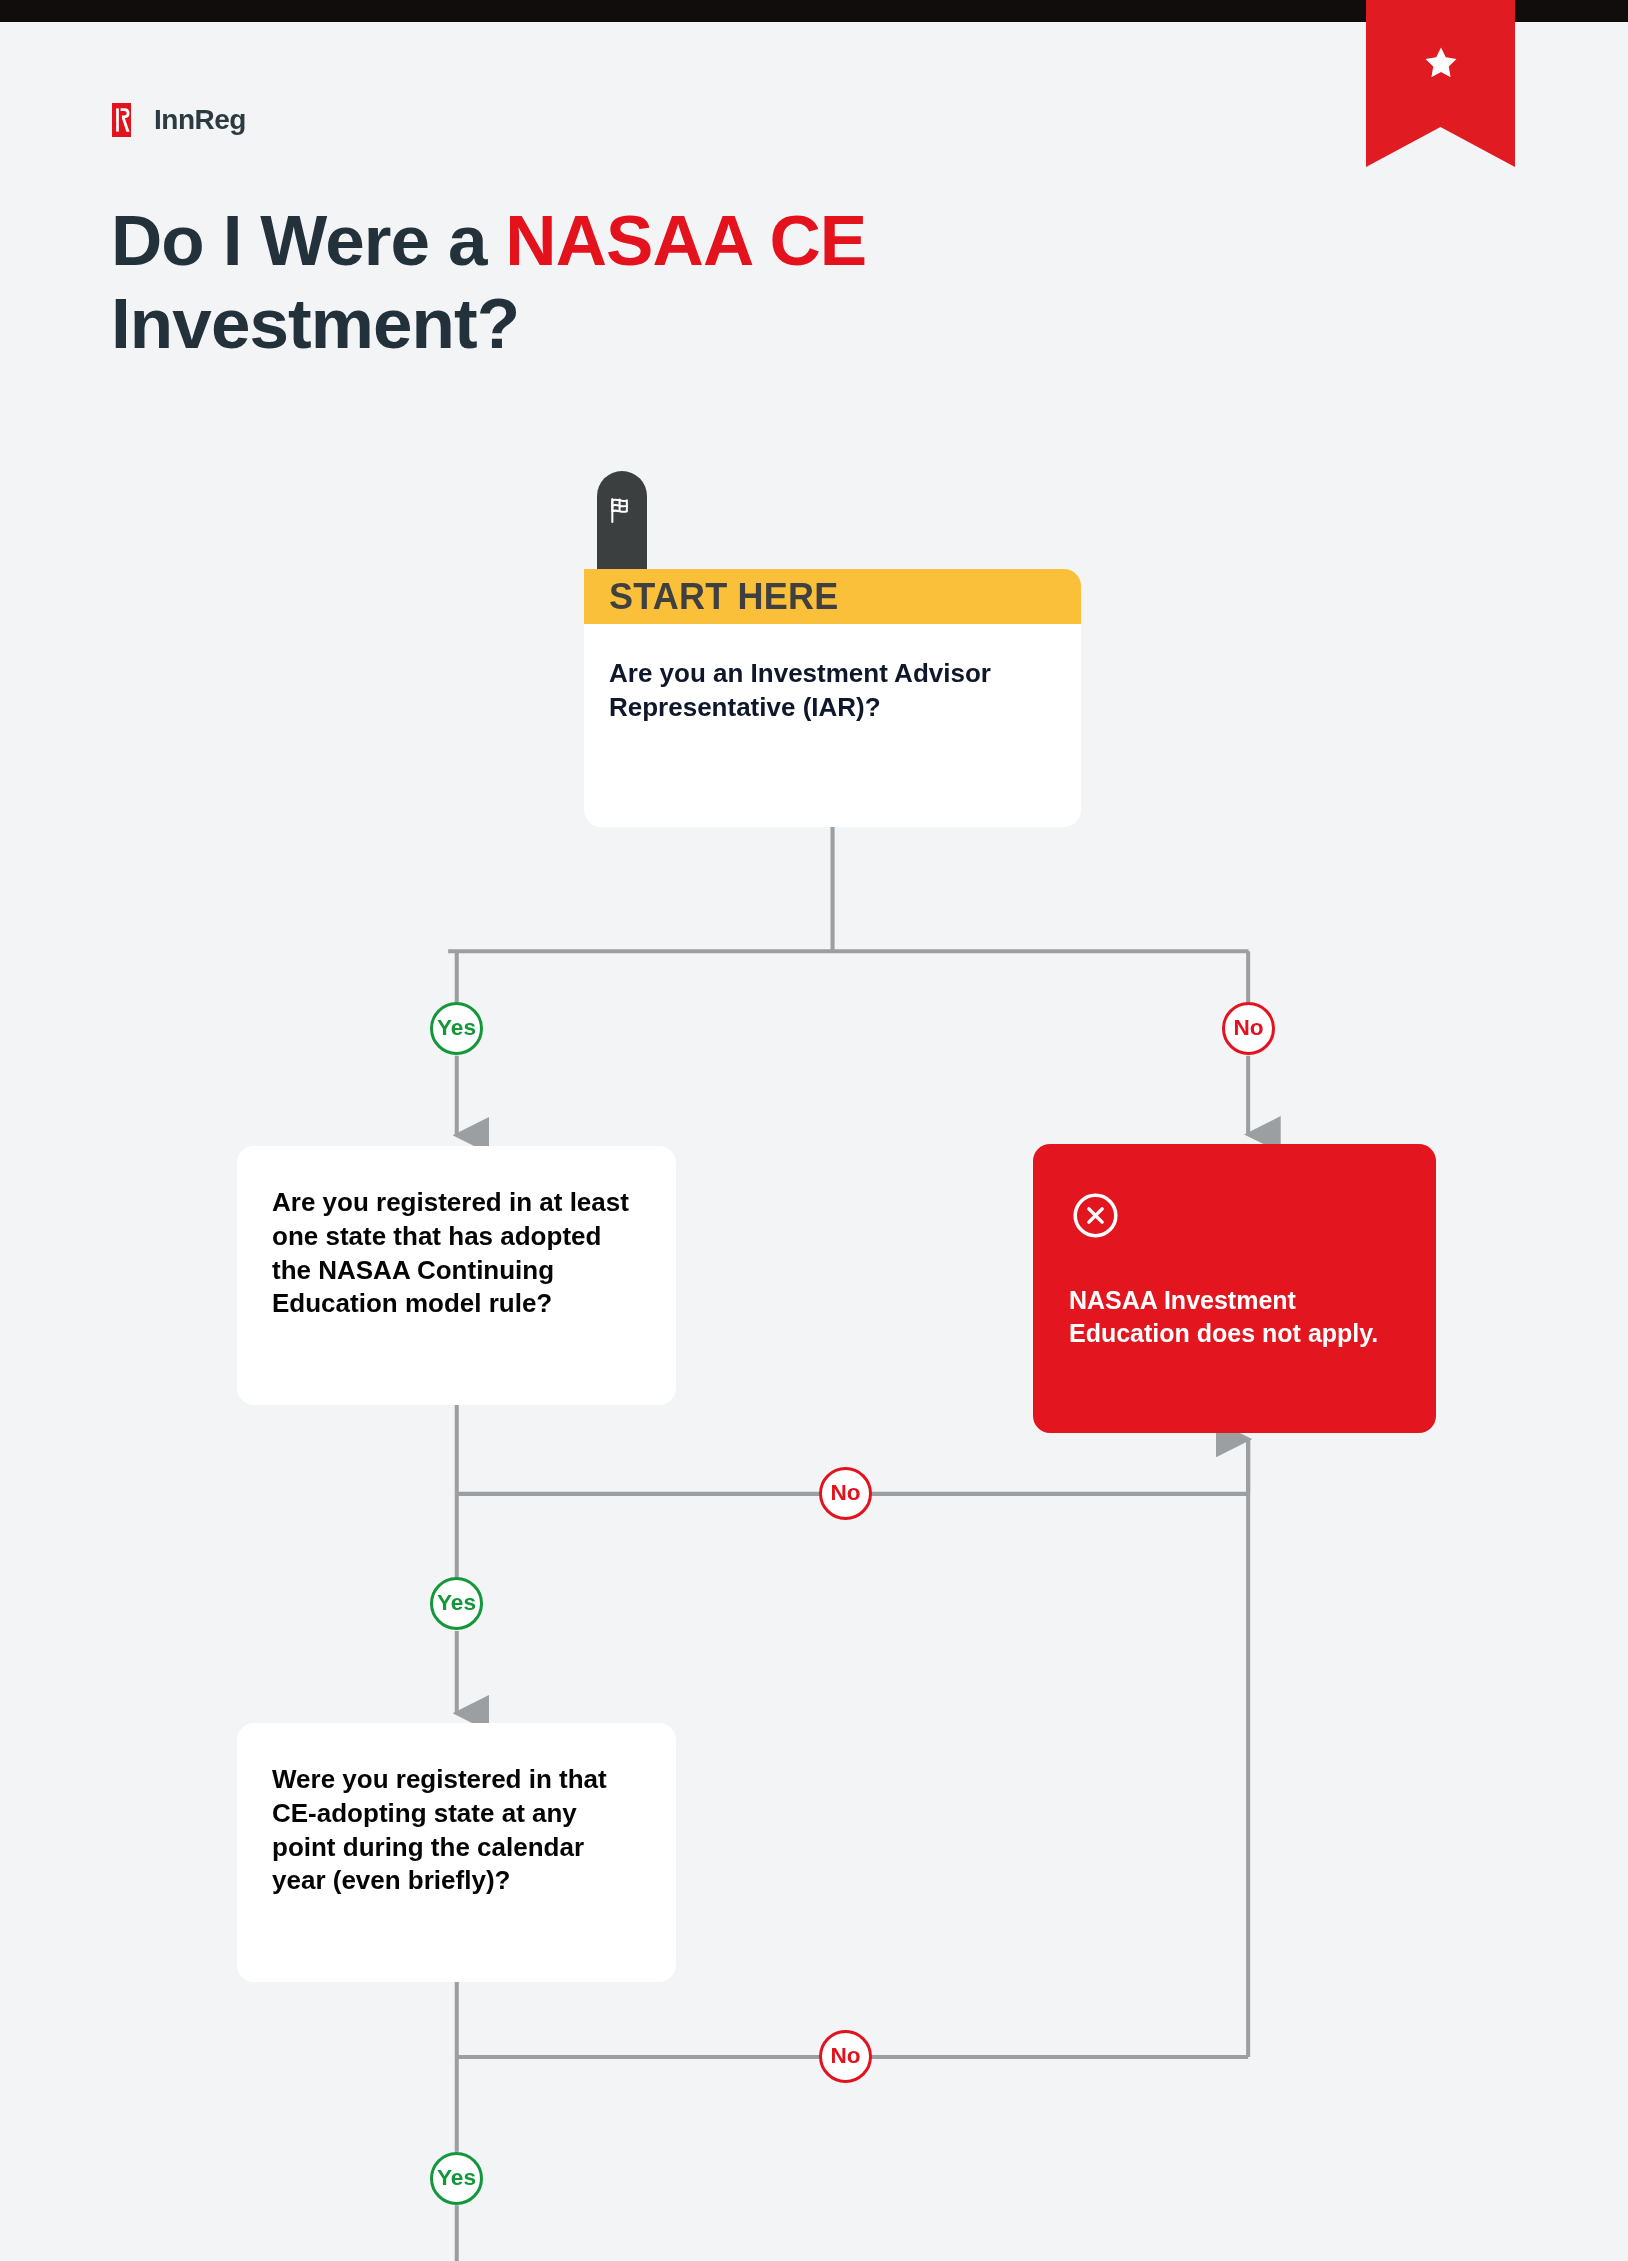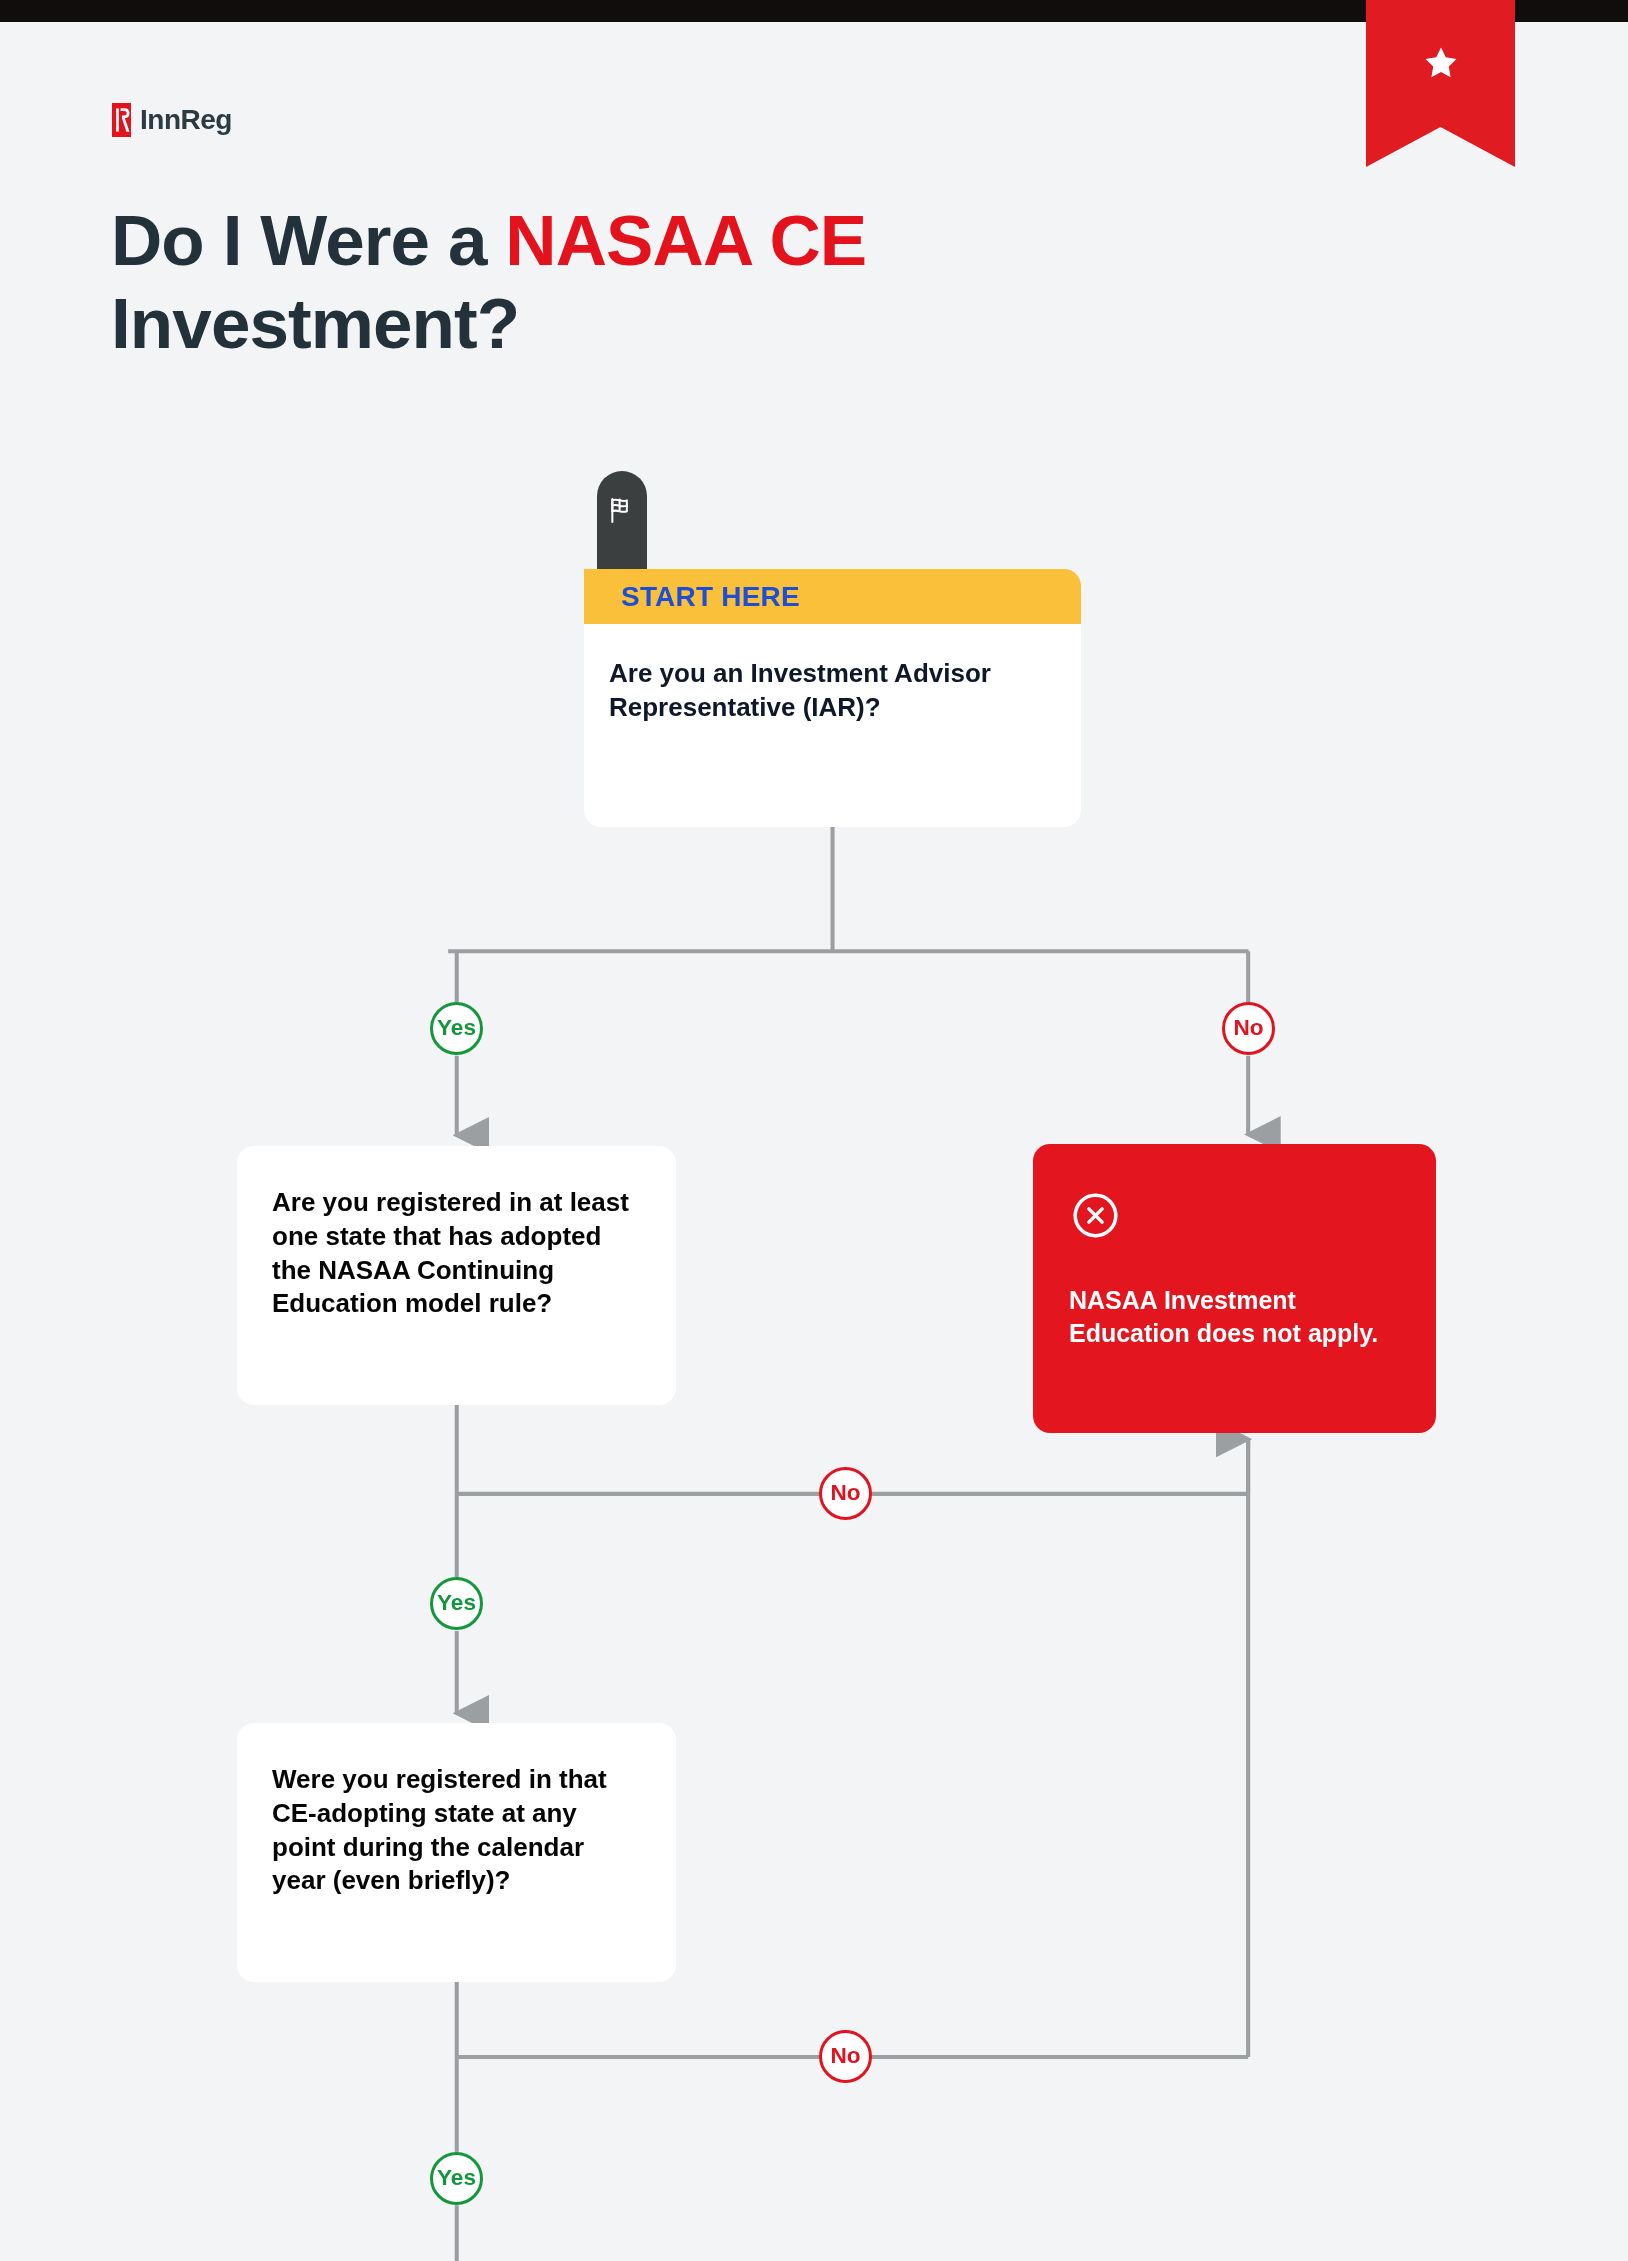--- a/index.html
+++ b/index.html
@@ -45,21 +45,21 @@
     width: 41px; height: 39px;
     color: #ffffff;
   }
 
   
   #logo {
     position: absolute;
     left: 112px; top: 103px;
     display: flex;
     align-items: center;
-    gap: 9px;
+    gap: 23px;
   }
   #logo .mark {
     width: 19px; height: 34px;
     background: #e3121c;
     position: relative;
     flex: none;
   }
   #logo .mark svg { position: absolute; left: 0; top: 0; }
   #logo .wordmark {
     font-size: 28px;
@@ -114,25 +114,25 @@
   }
   #start-head {
     position: absolute;
     left: 0; top: 0;
     width: 100%; height: 55px;
     background: #fbc03a;
     border-top-right-radius: 17px;
     display: flex; align-items: center;
   }
   #start-head .label {
-    margin-left: 37px;
-    font-size: 28px;
+    margin-left: 25px;
+    font-size: 36px;
     font-weight: 700;
     letter-spacing: 0.2px;
-    color: #1d4ed8;
+    color: #404040;
   }
   #start-body {
     position: absolute;
     left: 0; top: 55px;
     width: 100%; height: 203px;
     background: #ffffff;
     border-bottom-left-radius: 17px;
     border-bottom-right-radius: 17px;
   }
   #start-body .q {

